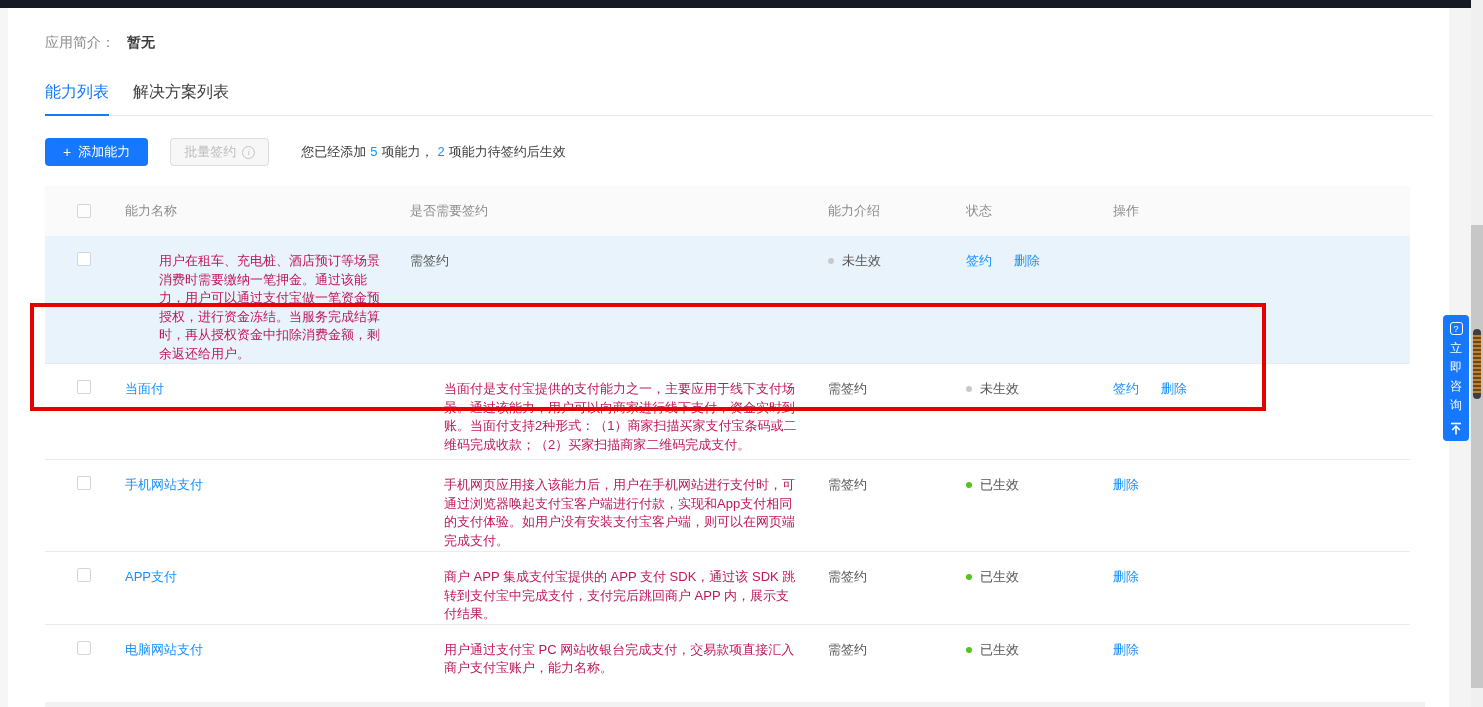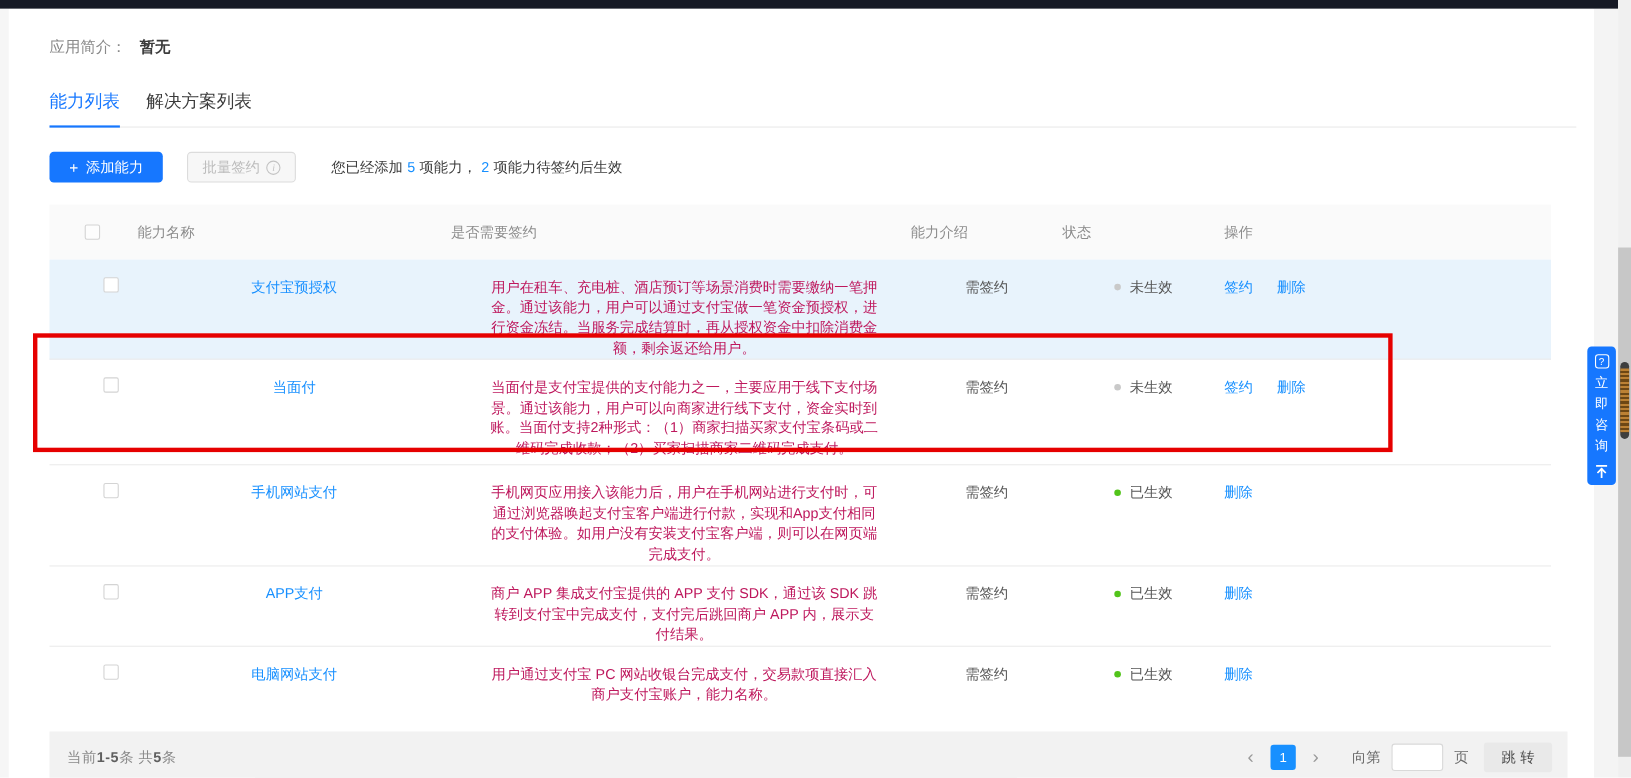--- a/index.html
+++ b/index.html
@@ -38,21 +38,21 @@
     font-size:13px; border:1px solid #dcdcdc; border-radius:4px; display:inline-flex; align-items:center; gap:6px; }
   .info-circle { width:13px; height:13px; border:1px solid #c3c3c3; border-radius:50%;
     display:inline-flex; align-items:center; justify-content:center; font-size:9px; color:#c3c3c3;
     font-family:"Liberation Serif",serif; font-style:italic; }
   .summary { margin-left:32px; font-size:13px; color:#3b3b3b; }
   .summary .num { color:#1890ff; margin:0 4px; }
 
   
   .table { margin:20px 0 0 37px; width:1365px; }
   .tr { display:grid; grid-template-columns:80px 285px 418px 138px 147px 297px;
-    border-bottom:1px solid #ebebeb;text-align:center; }
+    border-bottom:1px solid #ebebeb; }
   .thead { background:#fafafa; border-bottom:none; }
   .thead .td { padding-top:0; display:flex; align-items:center; height:50px; color:#8c8c8c; font-size:13px; }
   .td { font-size:13px; color:#555; padding-top:16px; line-height:18.5px; }
   .td-check { padding-left:32px; }
   .checkbox { width:14px; height:14px; border:1px solid #d4d4d4; border-radius:2px; background:#fff;
     display:inline-block; cursor:pointer; }
   .thead .checkbox { background:#fdfdfd; }
   .link { color:#1890ff; text-decoration:none; cursor:pointer; }
   .td-desc { padding-right:28px; color:#be185d;margin-left:34px; }
   .dot { width:6px; height:6px; border-radius:50%; display:inline-block; margin-right:8px; position:relative; top:-1px; }
@@ -135,21 +135,20 @@
           </div>
         <div class="td">能力名称</div>
         <div class="td">是否需要签约</div>
         <div class="td">能力介绍</div>
         <div class="td">状态</div>
         <div class="td">操作</div>
       </div>
       <div id="rows-host">
           <div class="tr row-1" style="background: rgb(232, 243, 252);">
     <div class="td td-check"><span class="checkbox"></span></div>
-    <div class="td td-name"><a class="link r-name">支付宝预授权</a></div>
     <div class="td td-desc r-desc">用户在租车、充电桩、酒店预订等场景消费时需要缴纳一笔押金。通过该能力，用户可以通过支付宝做一笔资金预授权，进行资金冻结。当服务完成结算时，再从授权资金中扣除消费金额，剩余返还给用户。</div>
     <div class="td r-sign">需签约</div>
     <div class="td td-status">
       <span class="dot inactive"></span><span class="r-status">未生效</span>
     </div>
     <div class="td td-ops r-ops">
               <a class="link">签约</a>
               <a class="link">删除</a>
             </div>
   </div>

